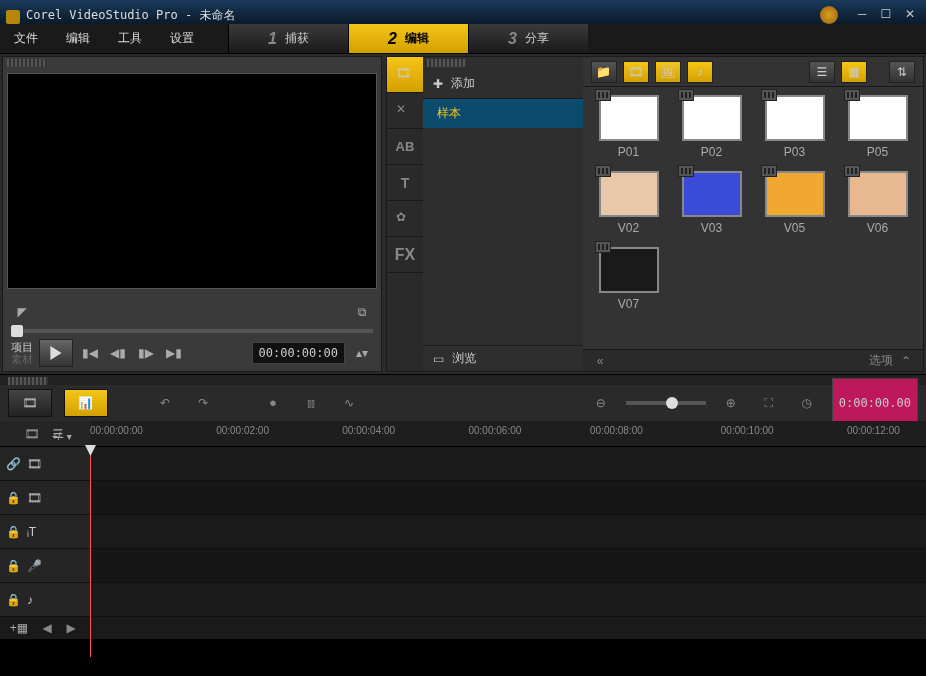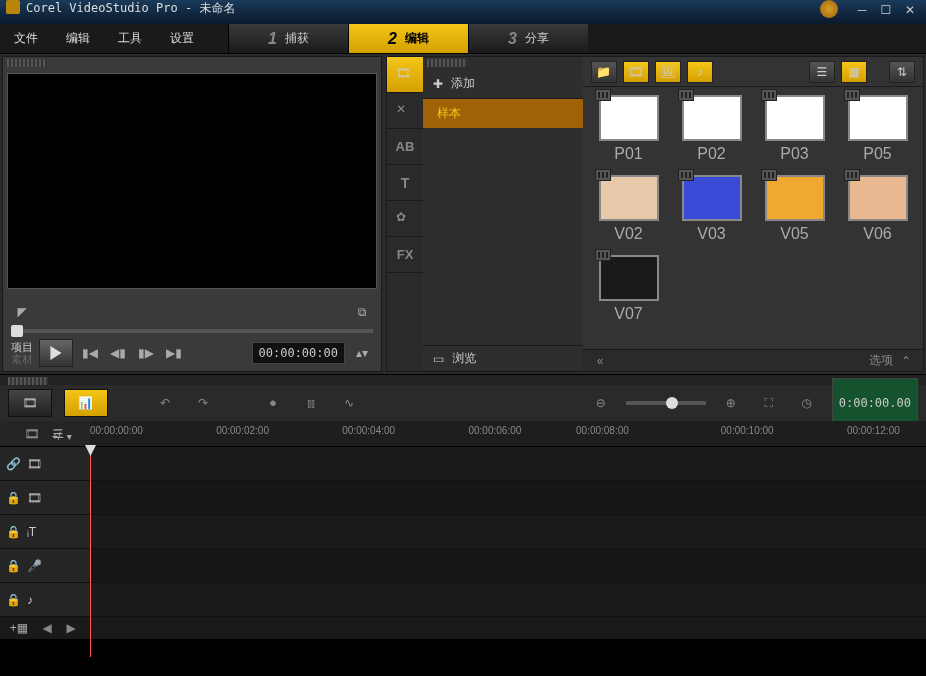--- a/index.html
+++ b/index.html
@@ -1,17 +1,17 @@
 <!DOCTYPE html>
 <html><head>
 <meta charset="utf-8">
 <style>
 * { margin: 0; padding: 0; box-sizing: border-box; font-family: "Microsoft YaHei", Arial, sans-serif; }
 body { background: #000; color: #ccc; font-size: 12px; overflow: hidden; width: 926px; height: 676px; }
-.titlebar { height: 24px; background: linear-gradient(#1a3a5a,#0a1a2a); display: flex; align-items: flex-start; padding: 0 6px; }
+.titlebar { height: 24px; background: linear-gradient(#1a3a5a,#0a1a2a); display: flex; align-items: flex-end; padding: 0 6px; }
 .titlebar .app-icon { width: 14px; height: 14px; background: #b8860b; margin-right: 6px; border-radius: 2px; }
 .titlebar .title { flex: 1; font-size: 12px; color: #ddd; font-family: "SimSun", monospace; }
 .titlebar .win-btn { width: 20px; height: 20px; display: flex; align-items: center; justify-content: center; margin-left: 4px; cursor: pointer; color: #ccc; }
 .pizza { width: 18px; height: 18px; background: radial-gradient(#d4a020,#a06010); border-radius: 50%; margin-right: 10px; }
 .menubar { height: 30px; background: #1a1a1a; display: flex; align-items: stretch; border-bottom: 1px solid #000; }
 .menu-item { padding: 0 14px; display: flex; align-items: center; font-size: 12px; color: #ddd; cursor: pointer; }
 .step-tabs { display: flex; margin-left: 20px; }
 .step-tab { width: 120px; display: flex; align-items: center; justify-content: center; gap: 8px; background: linear-gradient(#3a3a3a,#1a1a1a); border-left: 1px solid #000; cursor: pointer; }
 .step-tab.active { background: linear-gradient(#f5c518,#d4a000); color: #000; font-weight: bold; }
 .step-num { font-size: 16px; font-style: italic; font-weight: bold; }
@@ -30,42 +30,42 @@
 .tbtn { width: 22px; height: 22px; display: flex; align-items: center; justify-content: center; color: #aaa; cursor: pointer; }
 .timecode { font-family: monospace; background: #111; padding: 3px 6px; border: 1px solid #444; margin-left: auto; font-size: 12px; }
 .markers { display: flex; gap: 4px; margin: 4px 0; }
 .library-panel { flex: 1; background: #3a3a3a; display: flex; border: 1px solid #1a1a1a; margin: 2px; position: relative; }
 .lib-tabs { width: 36px; background: #2a2a2a; display: flex; flex-direction: column; }
 .lib-tab { height: 36px; display: flex; align-items: center; justify-content: center; cursor: pointer; border-bottom: 1px solid #1a1a1a; }
 .lib-tab.active { background: linear-gradient(#f5c518,#d4a000); }
 .lib-tab svg, .lib-tab .ico { width: 18px; height: 18px; }
 .lib-side { width: 160px; background: #2e2e2e; }
 .lib-add { height: 30px; display: flex; align-items: center; padding: 0 10px; gap: 8px; color: #ccc; cursor: pointer; border-bottom: 1px solid #1a1a1a; }
-.lib-folder { padding: 6px 14px; color: #f5c518; background: #a16207; cursor: pointer; }
+.lib-folder { padding: 6px 14px; color: #f5c518; background: #0c4a6e; cursor: pointer; }
 .lib-browse { position: absolute; bottom: 0; left: 36px; height: 26px; display: flex; align-items: center; padding: 0 10px; gap: 8px; color: #ccc; cursor: pointer; width: 160px; background: #2e2e2e; border-top: 1px solid #1a1a1a; }
 .lib-content { flex: 1; background: #333; display: flex; flex-direction: column; }
 .lib-toolbar { height: 30px; display: flex; align-items: center; gap: 6px; padding: 0 8px; border-bottom: 1px solid #1a1a1a; }
 .lib-tool { width: 26px; height: 22px; background: linear-gradient(#555,#333); border: 1px solid #222; display: flex; align-items: center; justify-content: center; cursor: pointer; }
 .lib-tool.gold { background: linear-gradient(#f5c518,#d4a000); }
 .lib-grid { flex: 1; padding: 8px; display: grid; grid-template-columns: repeat(4, 1fr); gap: 12px 8px; overflow: auto; align-content: start; }
 .thumb { display: flex; flex-direction: column; align-items: center; gap: 4px; }
 .thumb-img { width: 60px; height: 46px; border: 2px solid #888; position: relative; }
 .thumb-badge { position: absolute; top: -8px; left: -6px; width: 16px; height: 12px; background: #555; border: 1px solid #222; }
 .thumb-badge::before { content: ""; position: absolute; inset: 2px; background: repeating-linear-gradient(90deg,#222 0 2px,#555 2px 4px); }
-.thumb-label { font-size: 16px; color: #aaa; }
+.thumb-label { font-size: 12px; color: #aaa; }
 .options-bar { height: 22px; background: #2a2a2a; display: flex; align-items: center; justify-content: flex-end; padding: 0 10px; gap: 6px; color: #888; border-top: 1px solid #1a1a1a; }
 .timeline { background: #222; border-top: 1px solid #000; }
 .tl-toolbar { height: 36px; background: #2a2a2a; display: flex; align-items: center; padding: 0 8px; gap: 12px; }
 .tl-mode { width: 44px; height: 28px; background: linear-gradient(#444,#222); border: 1px solid #111; display: flex; align-items: center; justify-content: center; cursor: pointer; }
 .tl-mode.active { background: linear-gradient(#f5c518,#d4a000); }
 .tl-tool { width: 26px; height: 26px; display: flex; align-items: center; justify-content: center; color: #888; cursor: pointer; }
 .tl-spacer { flex: 1; }
 .tl-zoom-slider { width: 80px; height: 4px; background: #555; position: relative; }
 .tl-zoom-thumb { width: 12px; height: 12px; background: #ddd; border-radius: 50%; position: absolute; top: -4px; left: 40px; }
-.tl-time { font-family: monospace; background: #14532d; padding: 17px 6px; border: 1px solid #444; }
+.tl-time { font-family: monospace; background: #be185d; padding: 17px 6px; border: 1px solid #444; }
 .ruler { height: 26px; background: #1e1e1e; display: flex; position: relative; border-bottom: 1px solid #000; }
 .ruler-left { width: 90px; background: #252525; display: flex; align-items: center; justify-content: center; gap: 4px; }
 .ruler-marks { flex: 1; position: relative; font-family: monospace; font-size: 10px; color: #888; }
 .ruler-mark { position: absolute; top: 4px; }
 .playhead { position: absolute; top: 0; left: 90px; width: 1px; height: 210px; background: #f55; z-index: 5; }
 .playhead::before { content: ""; position: absolute; top: -2px; left: -5px; width: 11px; height: 11px; background: #ddd; clip-path: polygon(0 0,100% 0,50% 100%); }
 .tracks { position: relative; }
 .track { height: 34px; display: flex; border-bottom: 1px solid #111; }
 .track-head { width: 90px; background: #252525; display: flex; align-items: center; padding: 0 6px; gap: 6px; }
 .track-body { flex: 1; background: #1a1a1a; }
@@ -152,21 +152,21 @@
       <div class="lib-tab">
           <span style="color:#888;font-weight:bold;font-size:13px">AB</span>
         </div>
       <div class="lib-tab">
           <span style="color:#888;font-weight:bold;font-size:14px">T</span>
         </div>
       <div class="lib-tab">
           <span class="ico" style="color:#888">✿</span>
         </div>
       <div class="lib-tab">
-          <span style="color:#888;font-weight:bold;font-size:13px">FX</span>
+          <span style="color:#888;font-weight:bold;font-size:16px">FX</span>
         </div>
     </div>
     <div class="lib-side">
       <div class="grip"></div>
       <div class="lib-add">
         <span>✚</span>
         <span>添加</span>
       </div>
       <div class="lib-folder">样本</div>
     </div>
@@ -278,21 +278,21 @@
   <div class="ruler">
     <div class="ruler-left">
       <span class="tbtn">🎞</span>
       <span class="tbtn">☰</span>
     </div>
     <div class="ruler-marks" id="ruler-marks">
         <span class="ruler-mark" style="left: 0px;">00:00:00:00</span>
         <span class="ruler-mark" style="left: 126.154px;">00:00:02:00</span>
         <span class="ruler-mark" style="left: 252.308px; text-align: center;">00:00:04:00</span>
         <span class="ruler-mark" style="left: 378.462px;">00:00:06:00</span>
-        <span class="ruler-mark" style="left: 486px;">00:00:08:00</span>
+        <span class="ruler-mark" style="left: 500px;">00:00:08:00</span>
         <span class="ruler-mark" style="left: 630.769px;">00:00:10:00</span>
         <span class="ruler-mark" style="left: 756.923px;">00:00:12:00</span>
       </div>
   </div>
 
   <div class="tracks">
     <div class="playhead"></div>
     <div class="plusminus">+/- ▾</div>
 
     <div class="track">

